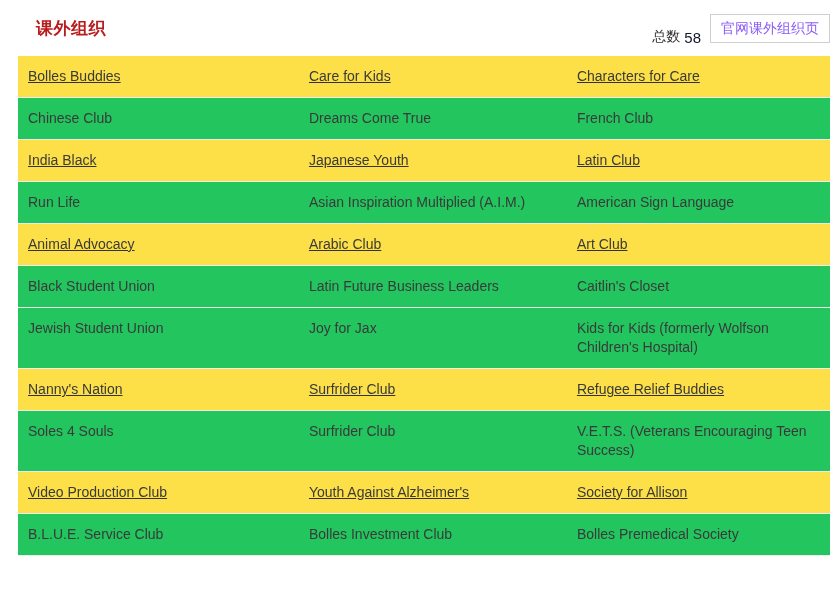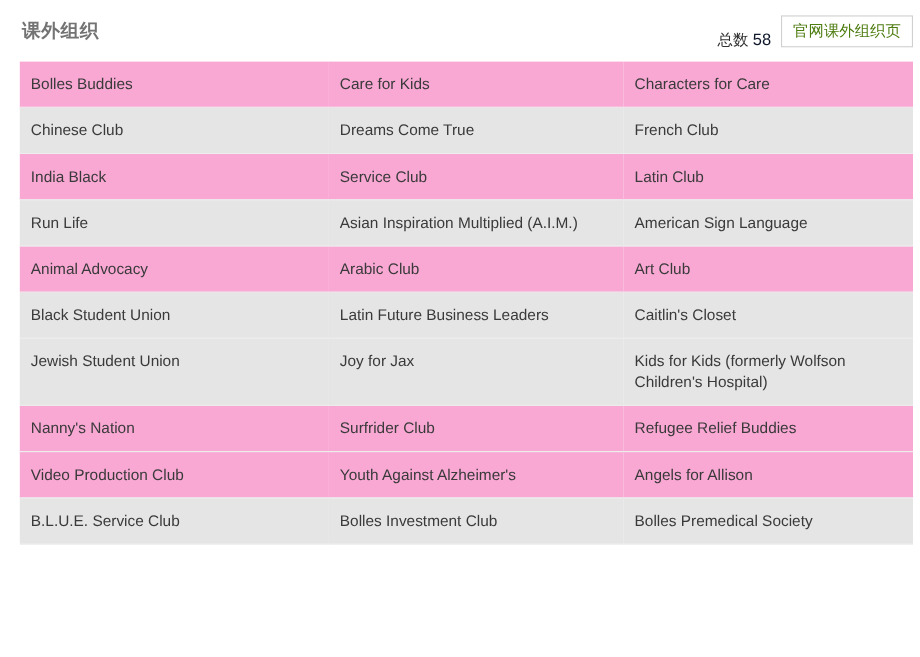--- a/index.html
+++ b/index.html
@@ -30,54 +30,54 @@
     padding: 0 6px 0 18px;
     display: flex;
     align-items: center;
     justify-content: space-between;
     box-sizing: border-box;
   }
 
   .page-title {
     font-size: 17px;
     font-weight: bold;
-    color: #737373;
+    color: #b91c1c;
     letter-spacing: 0.5px;
     line-height: 1;
-    margin: 0;
+    margin: 16px;
     padding-left: 2px;
   }
 
   .header-right {
     display: flex;
     align-items: center;
     gap: 9px;
   }
 
   .total-wrap {
     display: flex;
-    align-items: flex-start;
+    align-items: flex-end;
     gap: 4px;
     font-size: 14px;
     color: #303030;
     white-space: nowrap;
     margin-top: 18px;
   }
   .total-label { font-size: 14px; color: #303030; }
   .total-value { font-size: 15px; color: #0f172a; }
 
   .official-link-button {
     display: inline-flex;
     align-items: center;
     justify-content: center;
     height: 29px;
     padding: 0 10px;
     border: 1px solid #d0d0d0;
     background: #ffffff;
-    color: #4d7c0f;
+    color: #8b5cf6;
     font-size: 14px;
     font-family: inherit;
     line-height: 1;
     white-space: nowrap;
     cursor: pointer;
     border-radius: 0;
     box-sizing: border-box;
   }
 
   
@@ -94,24 +94,25 @@
   }
 
   table.clubs-table col.c1 { width: 34.6%; }
   table.clubs-table col.c2 { width: 33.0%; }
   table.clubs-table col.c3 { width: 32.4%; }
 
   table.clubs-table tr {
     border-bottom: 1px solid #ededed;
   }
   table.clubs-table tr.shaded {
-    background: #f9a8d4;
+    background: #fde047;
+    text-decoration: underline;
   }
   table.clubs-table tr.plain {
-    background: #e5e5e5;
+    background: #22c55e;
   }
 
   table.clubs-table td {
     padding: 11px 12px 11px 10px;
     vertical-align: top;
     color: #3a3a3a;
     line-height: 19px;
     word-wrap: break-word;
   }
   table.clubs-table td:first-child {
@@ -148,21 +149,21 @@
             <td>Care for Kids</td>
             <td>Characters for Care</td>
           </tr>
           <tr class="plain">
             <td>Chinese Club</td>
             <td>Dreams Come True</td>
             <td>French Club</td>
           </tr>
           <tr class="shaded">
             <td>India Black</td>
-            <td>Service Club</td>
+            <td>Japanese Youth</td>
             <td>Latin Club</td>
           </tr>
           <tr class="plain">
             <td>Run Life</td>
             <td>Asian Inspiration Multiplied (A.I.M.)</td>
             <td>American Sign Language</td>
           </tr>
           <tr class="shaded">
             <td>Animal Advocacy</td>
             <td>Arabic Club</td>
@@ -176,24 +177,29 @@
           <tr class="plain">
             <td>Jewish Student Union</td>
             <td>Joy for Jax</td>
             <td>Kids for Kids (formerly Wolfson Children's Hospital)</td>
           </tr>
           <tr class="shaded">
             <td>Nanny's Nation</td>
             <td>Surfrider Club</td>
             <td>Refugee Relief Buddies</td>
           </tr>
+          <tr class="plain">
+            <td>Soles 4 Souls</td>
+            <td>Surfrider Club</td>
+            <td>V.E.T.S. (Veterans Encouraging Teen Success)</td>
+          </tr>
           <tr class="shaded">
             <td>Video Production Club</td>
             <td>Youth Against Alzheimer's</td>
-            <td>Angels for Allison</td>
+            <td>Society for Allison</td>
           </tr>
           <tr class="plain">
             <td>B.L.U.E. Service Club</td>
             <td>Bolles Investment Club</td>
             <td>Bolles Premedical Society</td>
           </tr>
         </tbody>
     </table>
   </div>
 

